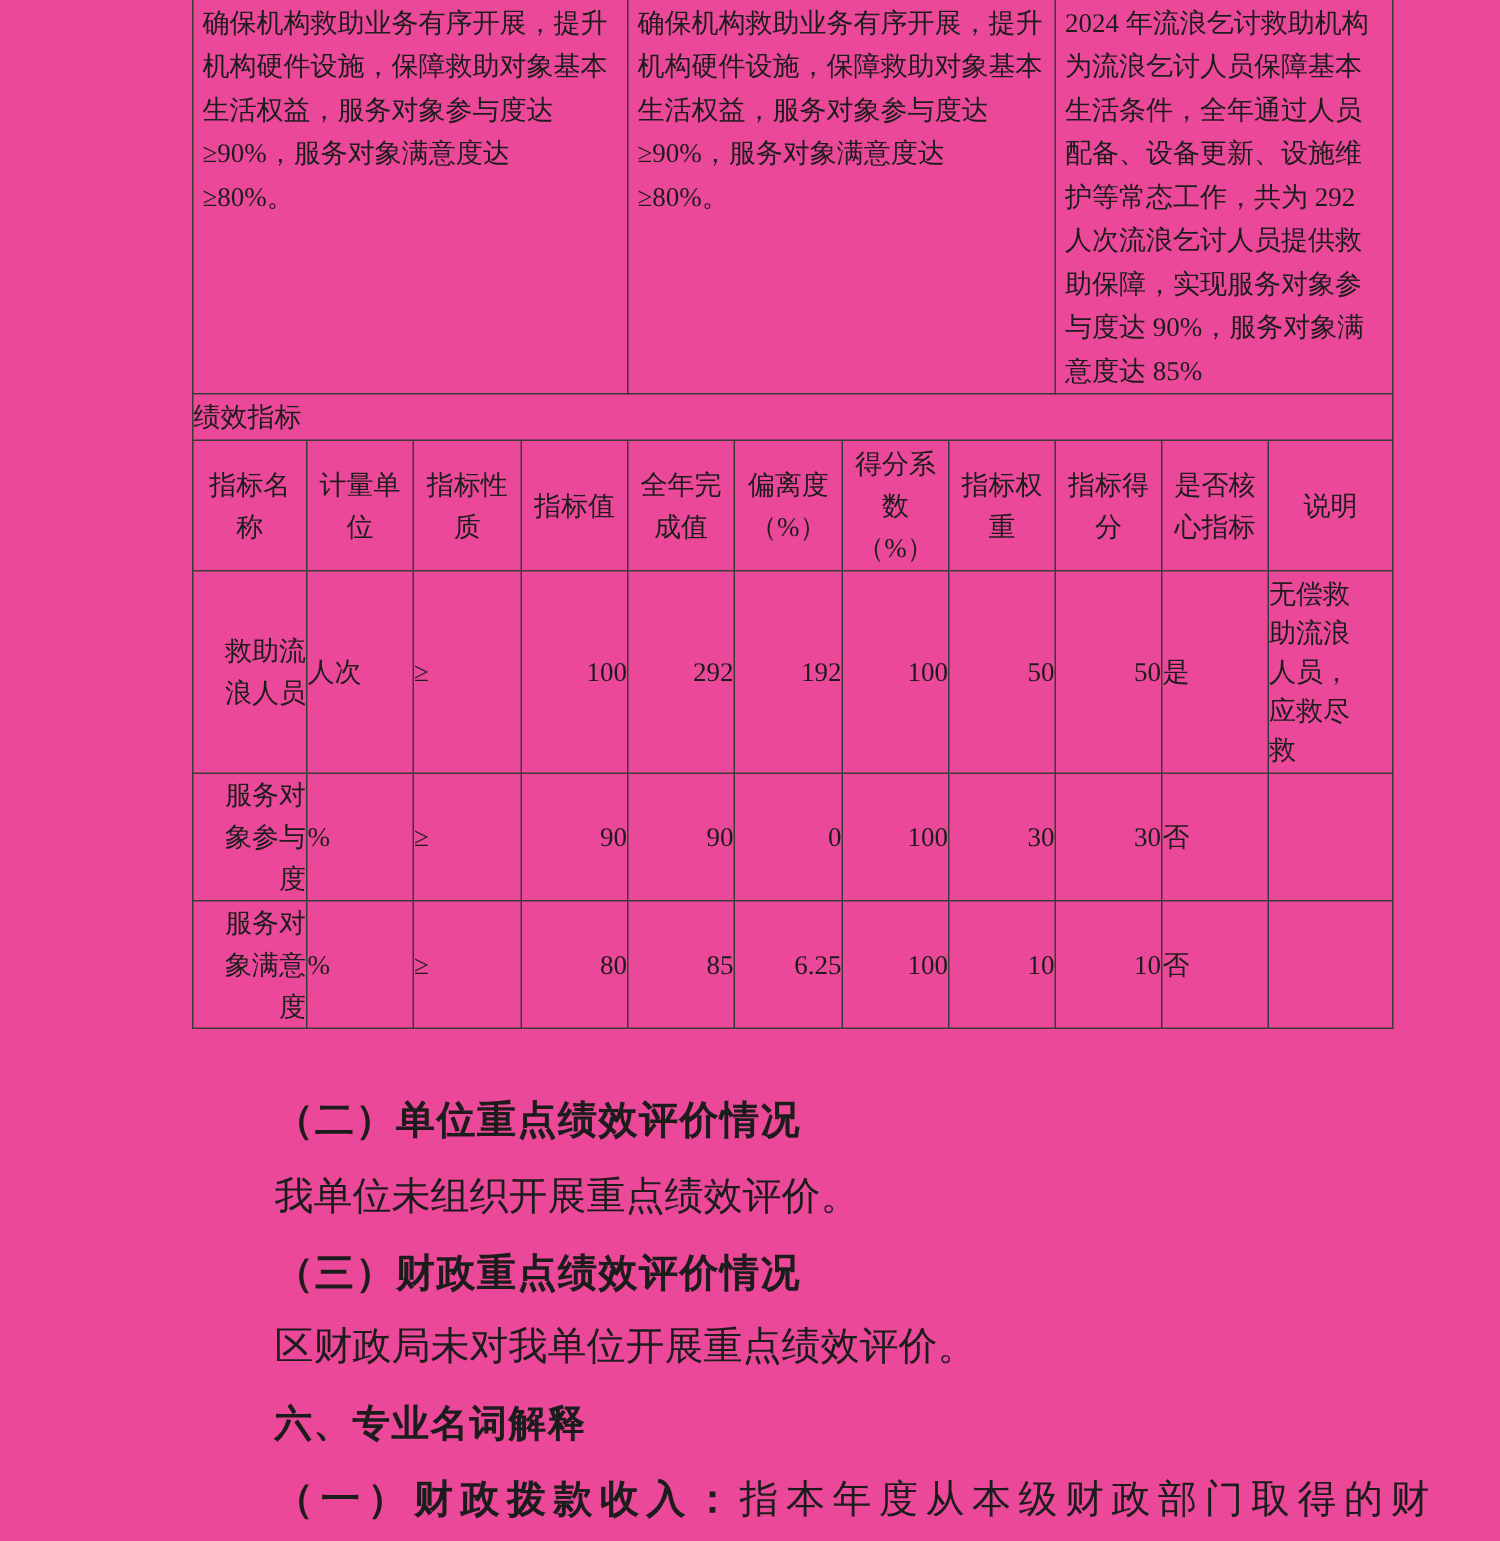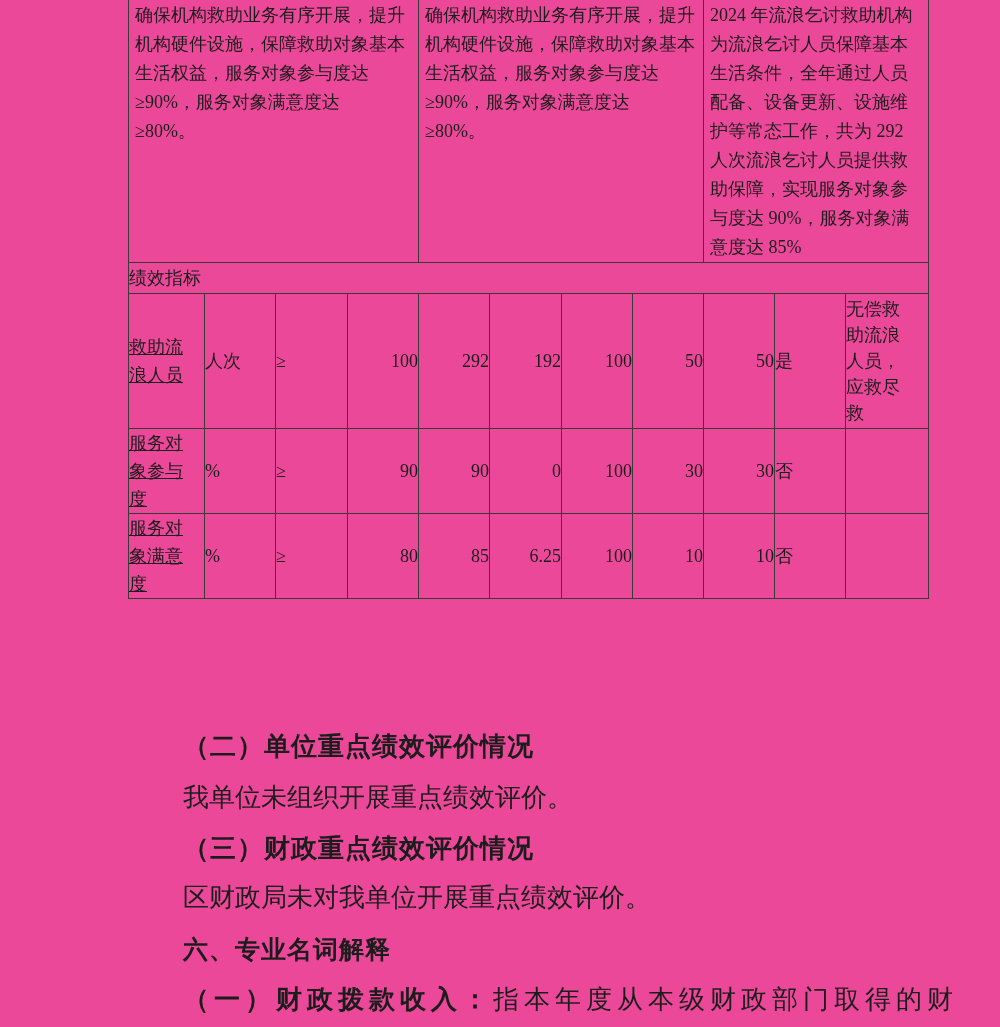--- a/index.html
+++ b/index.html
@@ -41,21 +41,21 @@
 
   tr.header-row { height:87px; }
   tr.header-row td {
     text-align:center; vertical-align:middle;
     line-height:28px; white-space:pre-line;
   }
 
   tr.data-r1 { height:135px; }
   tr.data-r2 { height:85px; }
   tr.data-r3 { height:85px; }
-  td.c-name  { text-align:left; vertical-align:middle; padding-left:5px;  line-height:28px; white-space:pre-line;text-decoration:underline; }
+  td.c-name  { text-align:right; vertical-align:middle; padding-left:5px;  line-height:28px; white-space:pre-line; }
   td.c-left  { text-align:left; vertical-align:middle; padding-left:4px; }
   td.c-num   { text-align:right; vertical-align:middle; padding-right:3px; }
   td.c-note  { text-align:left; vertical-align:middle; padding-left:4px; line-height:26px; white-space:pre-line; }
 
   
   .tline { position:absolute; left:183px; white-space:nowrap; }
   .h-serif {
     font-weight:bold; font-size:26px; line-height:34px; letter-spacing:1px;
   }
   .p-body {
@@ -108,20 +108,43 @@
 人次流浪乞讨人员提供救
 助保障，实现服务对象参
 与度达 90%，服务对象满
 意度达 85%</td>
       </tr>
 
       <tr class="section-row">
         <td colspan="11">绩效指标</td>
       </tr>
 
+      <tr class="header-row">
+        <td>指标名
+称</td>
+        <td>计量单
+位</td>
+        <td>指标性
+质</td>
+        <td>指标值</td>
+        <td>全年完
+成值</td>
+        <td>偏离度
+（%）</td>
+        <td>得分系
+数
+（%）</td>
+        <td>指标权
+重</td>
+        <td>指标得
+分</td>
+        <td>是否核
+心指标</td>
+        <td>说明</td>
+      </tr>
 
       <tr class="data-r1">
         <td class="c-name">救助流
 浪人员</td>
         <td class="c-left">人次</td>
         <td class="c-left">≥</td>
         <td class="c-num">100</td>
         <td class="c-num">292</td>
         <td class="c-num">192</td>
         <td class="c-num">100</td>

